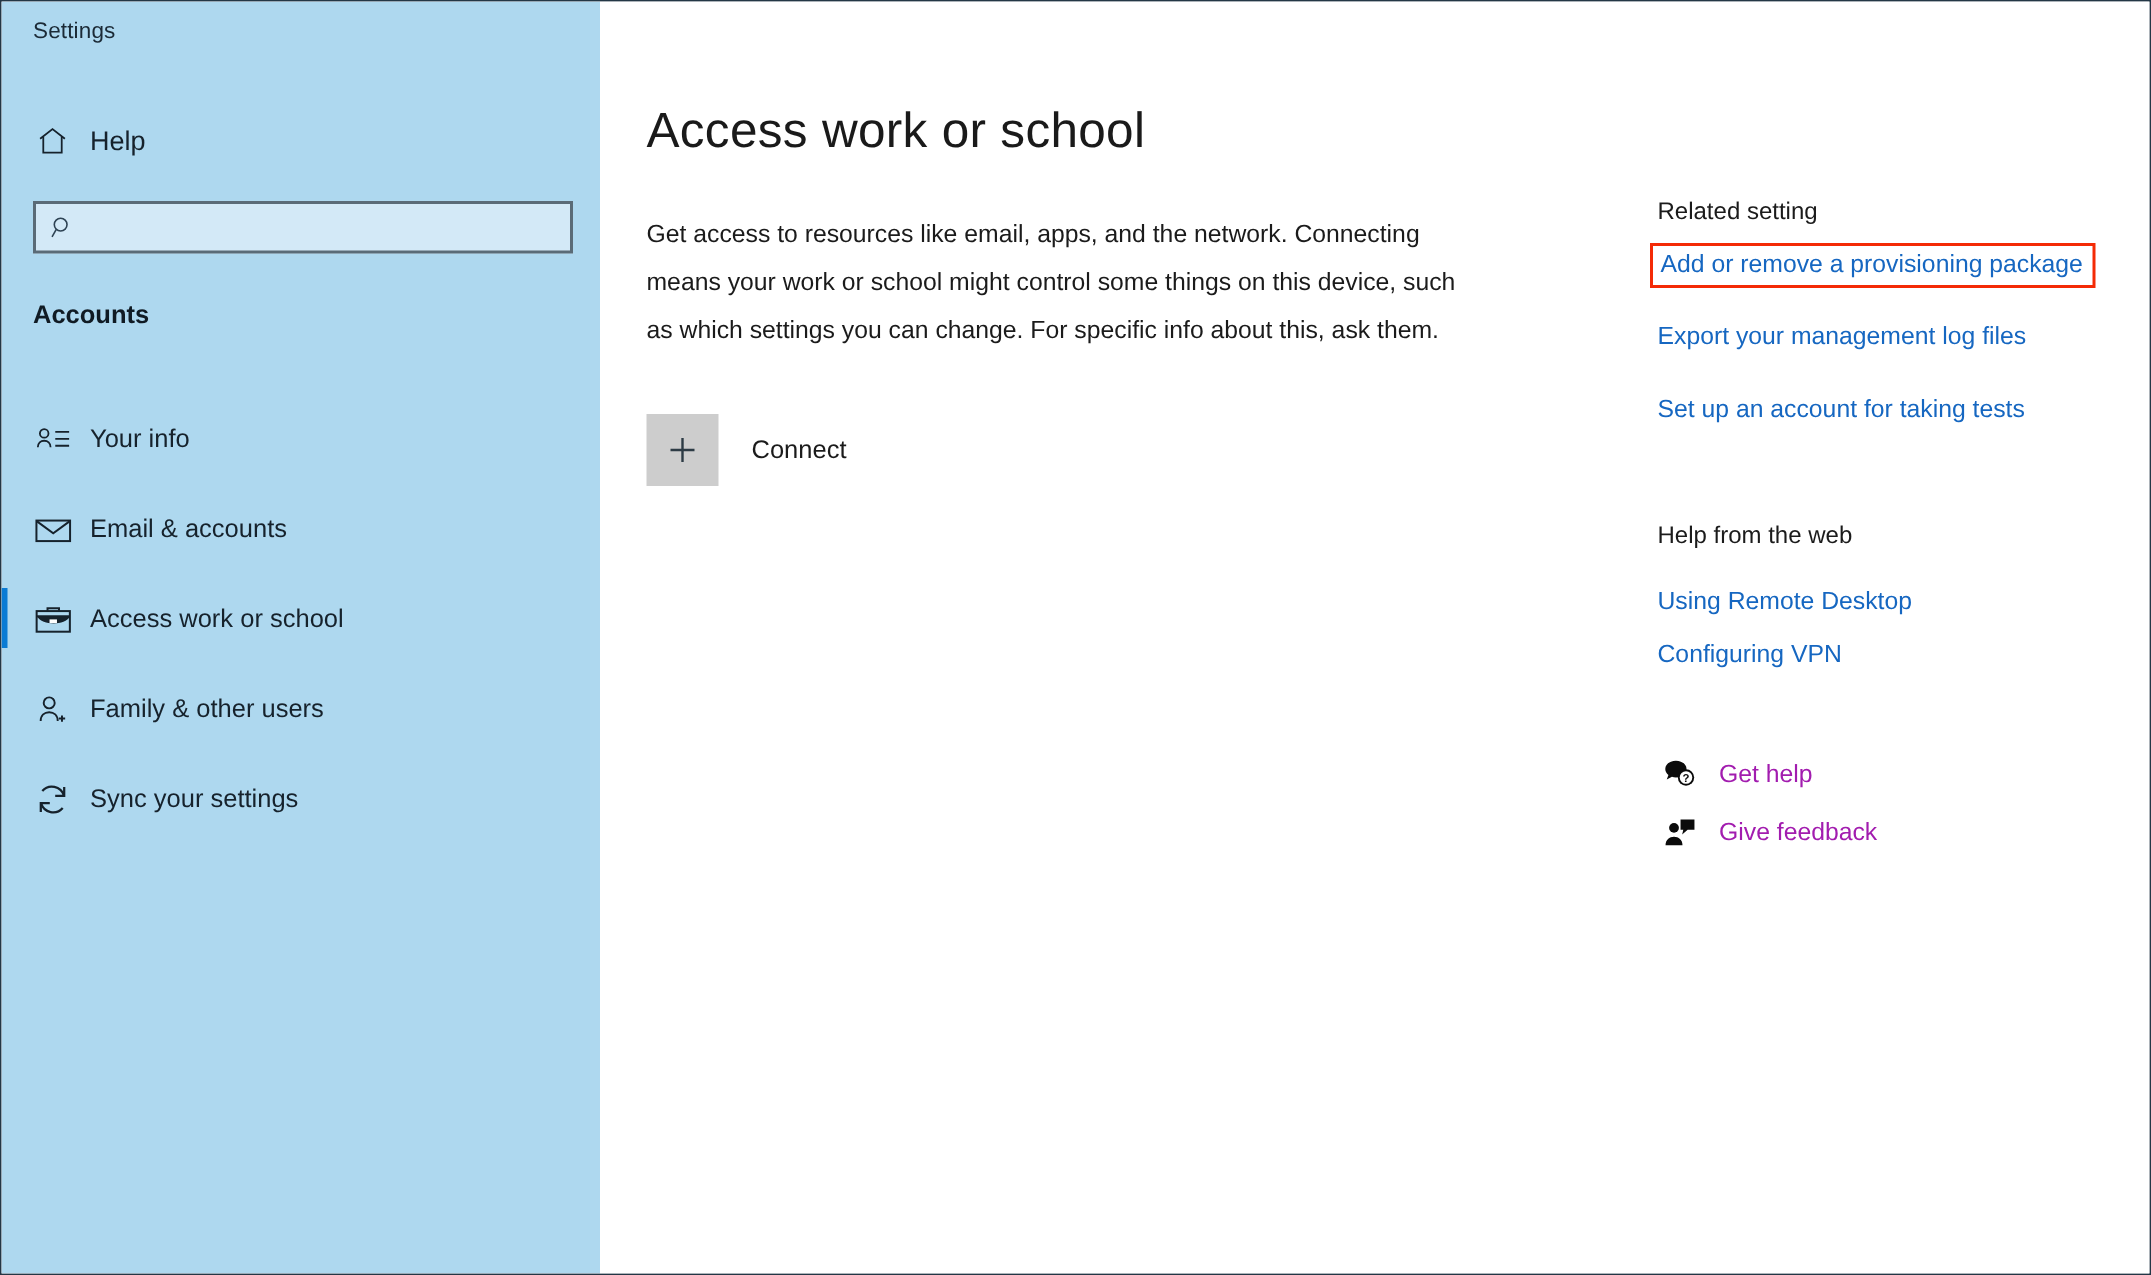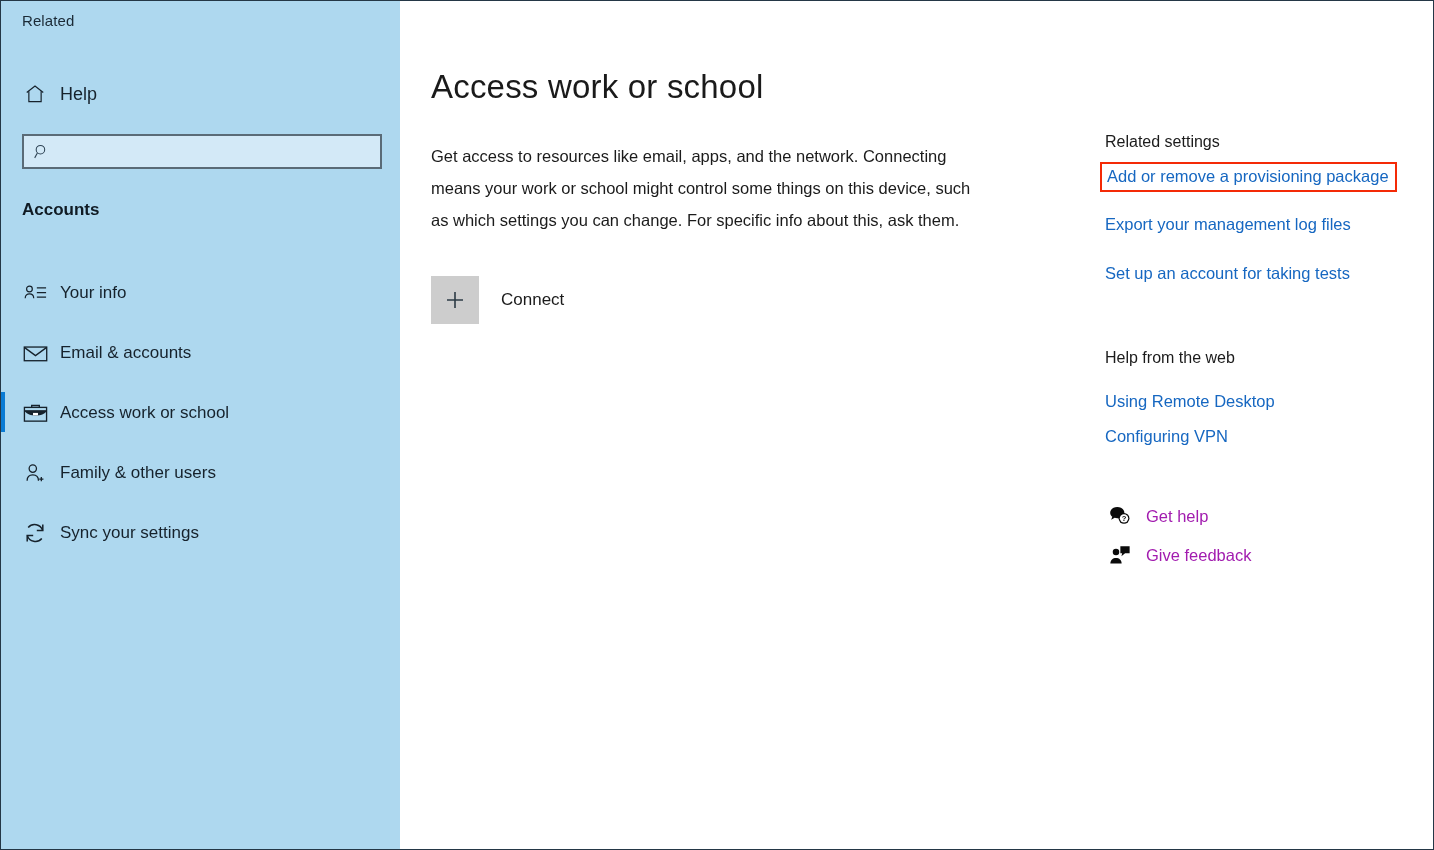--- a/index.html
+++ b/index.html
@@ -263,21 +263,21 @@
     white-space: nowrap;
   }
 </style>
 </head>
 <body>
 
 <div id="window">
 
   <div id="sidebar">
 
-    <div id="app-title">Related</div>
+    <div id="app-title">Settings</div>
 
     <div class="nav-home">
       <span class="nav-ico">
         <svg width="22" height="22" viewBox="0 0 24 24" fill="none" stroke="#16222c" stroke-width="1.3">
           <path d="M3 10.4 L12 3.3 L21 10.4"></path>
           <path d="M5.3 9.1 V20.4 H18.7 V9.1"></path>
         </svg>
       </span>
       <span class="nav-lbl">Help</span>
     </div>
@@ -395,21 +395,21 @@
       <span id="connect-plus">
         <svg width="24" height="24" viewBox="0 0 24 24" stroke="#2d3b45" stroke-width="1.6">
           <path d="M12 4 V20 M4 12 H20"></path>
         </svg>
       </span>
       <span id="connect-label">Connect</span>
     </div>
 
     <div id="rail">
 
-      <div id="related-heading" class="rail-heading">Related settings</div>
+      <div id="related-heading" class="rail-heading">Related setting</div>
 
       <div id="link-provisioning-wrap">
         <span class="rail-link">Add or remove a provisioning package</span>
       </div>
 
       <a id="link-export" class="rail-link">Export your management log files</a>
 
       <a id="link-tests" class="rail-link">Set up an account for taking tests</a>
 
       <div id="help-heading" class="rail-heading">Help from the web</div>

